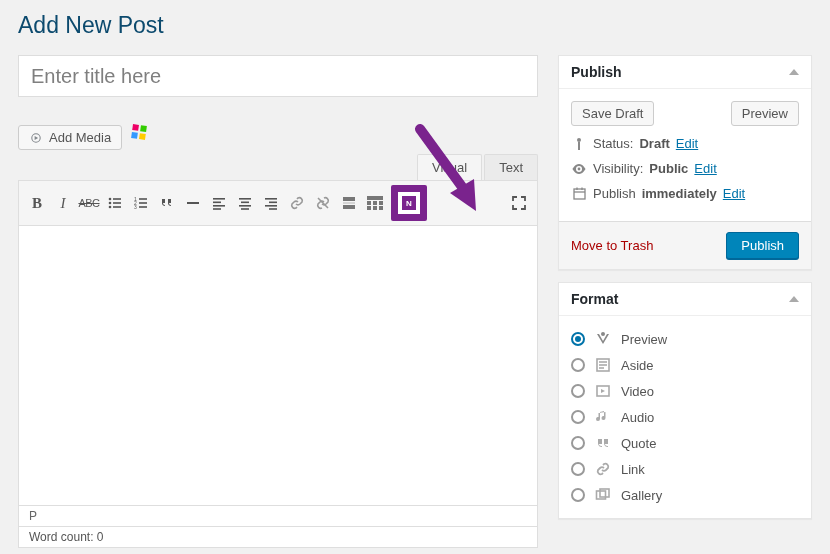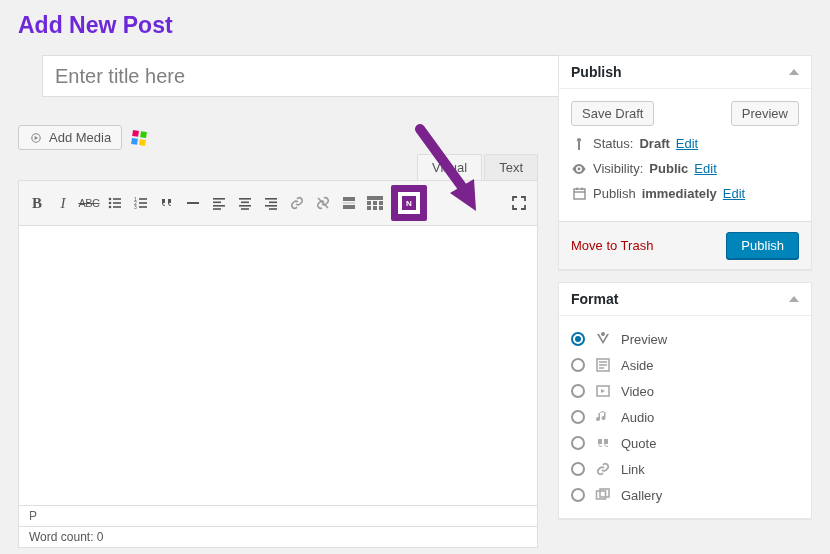--- a/index.html
+++ b/index.html
@@ -9,43 +9,42 @@
     background:#f1f1f1;
     color:#23282d;
     width:830px;
     height:554px;
     overflow:hidden;
     font-size:13px;
   }
   .wrap { padding: 8px 18px 0 18px; }
   h1.page-title {
     font-size:23px;
-    font-weight:700;
+    font-weight:400;
     margin: 4px 0 16px 0;
-    color:#6d28d9;
+    color:#0c4a6e;
   }
   .layout { display:flex; gap:20px; }
   .col-main { flex: 0 0 520px; }
   .col-side { flex: 1; display:flex; flex-direction:column; gap:12px; }
 
   
   .title-input {
     width:100%;
     background:#fff;
     border:1px solid #ddd;
     font-size:20px;
     padding:8px 12px;
     color:#a21caf;
     height:42px;
-    margin-left:24px;
   }
   .title-input::placeholder { color:#7f7f7f; }
 
   
-  .media-row { margin-top:28px; display:flex; align-items:center; gap:10px; }
+  .media-row { margin-top:28px; display:flex; align-items:flex-start; gap:10px; }
   .btn {
     background:#f7f7f7;
     border:1px solid #ccc;
     color:#555;
     padding:4px 10px;
     font-size:13px;
     border-radius:3px;
     cursor:pointer;
     display:inline-flex;
     align-items:center;

